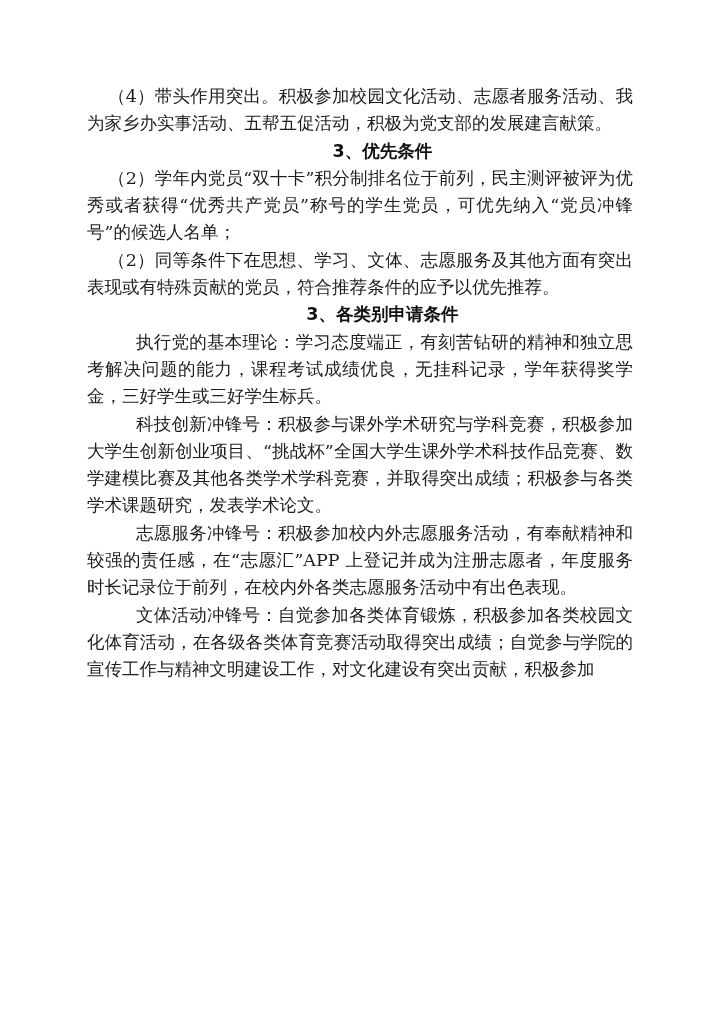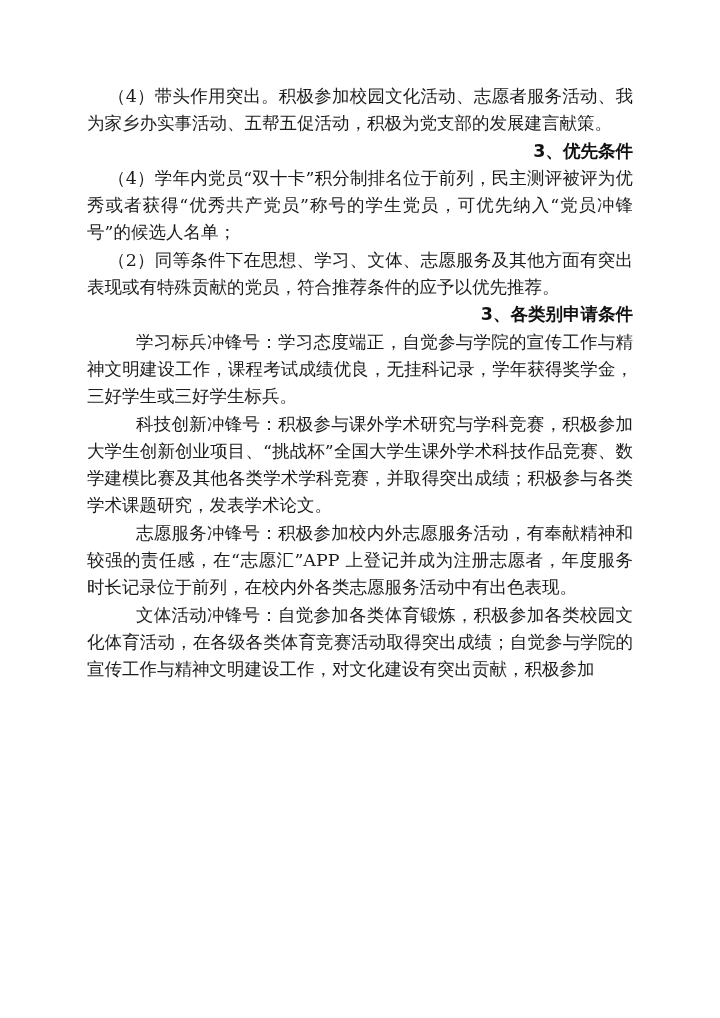--- a/index.html
+++ b/index.html
@@ -31,33 +31,33 @@
   }
   .doc p.paren {
     text-indent: 1.2em;
   }
   .doc p.named {
     text-indent: 2.8em;
   }
   .doc p.heading {
     font-family: "DejaVu Sans", "Liberation Sans", sans-serif;
     font-weight: bold;
-    text-align: right;
+    text-align: center;
     text-indent: 2.55em;
     color: #111111;
   }
 </style>
 </head>
 <body>
 
 <div class="page">
   <div class="doc">
     <p class="paren">（4）带头作用突出。积极参加校园文化活动、志愿者服务活动、我为家乡办实事活动、五帮五促活动，积极为党支部的发展建言献策。</p>
     <p class="heading">3、优先条件</p>
-    <p class="paren">（4）学年内党员“双十卡”积分制排名位于前列，民主测评被评为优秀或者获得“优秀共产党员”称号的学生党员，可优先纳入“党员冲锋号”的候选人名单；</p>
+    <p class="paren">（2）学年内党员“双十卡”积分制排名位于前列，民主测评被评为优秀或者获得“优秀共产党员”称号的学生党员，可优先纳入“党员冲锋号”的候选人名单；</p>
     <p class="paren">（2）同等条件下在思想、学习、文体、志愿服务及其他方面有突出表现或有特殊贡献的党员，符合推荐条件的应予以优先推荐。</p>
     <p class="heading">3、各类别申请条件</p>
-    <p class="named">学习标兵冲锋号：学习态度端正，自觉参与学院的宣传工作与精神文明建设工作，课程考试成绩优良，无挂科记录，学年获得奖学金，三好学生或三好学生标兵。</p>
+    <p class="named">执行党的基本理论：学习态度端正，有刻苦钻研的精神和独立思考解决问题的能力，课程考试成绩优良，无挂科记录，学年获得奖学金，三好学生或三好学生标兵。</p>
     <p class="named">科技创新冲锋号：积极参与课外学术研究与学科竞赛，积极参加大学生创新创业项目、“挑战杯”全国大学生课外学术科技作品竞赛、数学建模比赛及其他各类学术学科竞赛，并取得突出成绩；积极参与各类学术课题研究，发表学术论文。</p>
     <p class="named">志愿服务冲锋号：积极参加校内外志愿服务活动，有奉献精神和较强的责任感，在“志愿汇”APP 上登记并成为注册志愿者，年度服务时长记录位于前列，在校内外各类志愿服务活动中有出色表现。</p>
     <p class="named">文体活动冲锋号：自觉参加各类体育锻炼，积极参加各类校园文化体育活动，在各级各类体育竞赛活动取得突出成绩；自觉参与学院的宣传工作与精神文明建设工作，对文化建设有突出贡献，积极参加</p>
   </div>
 </div>
 
 </body></html>

